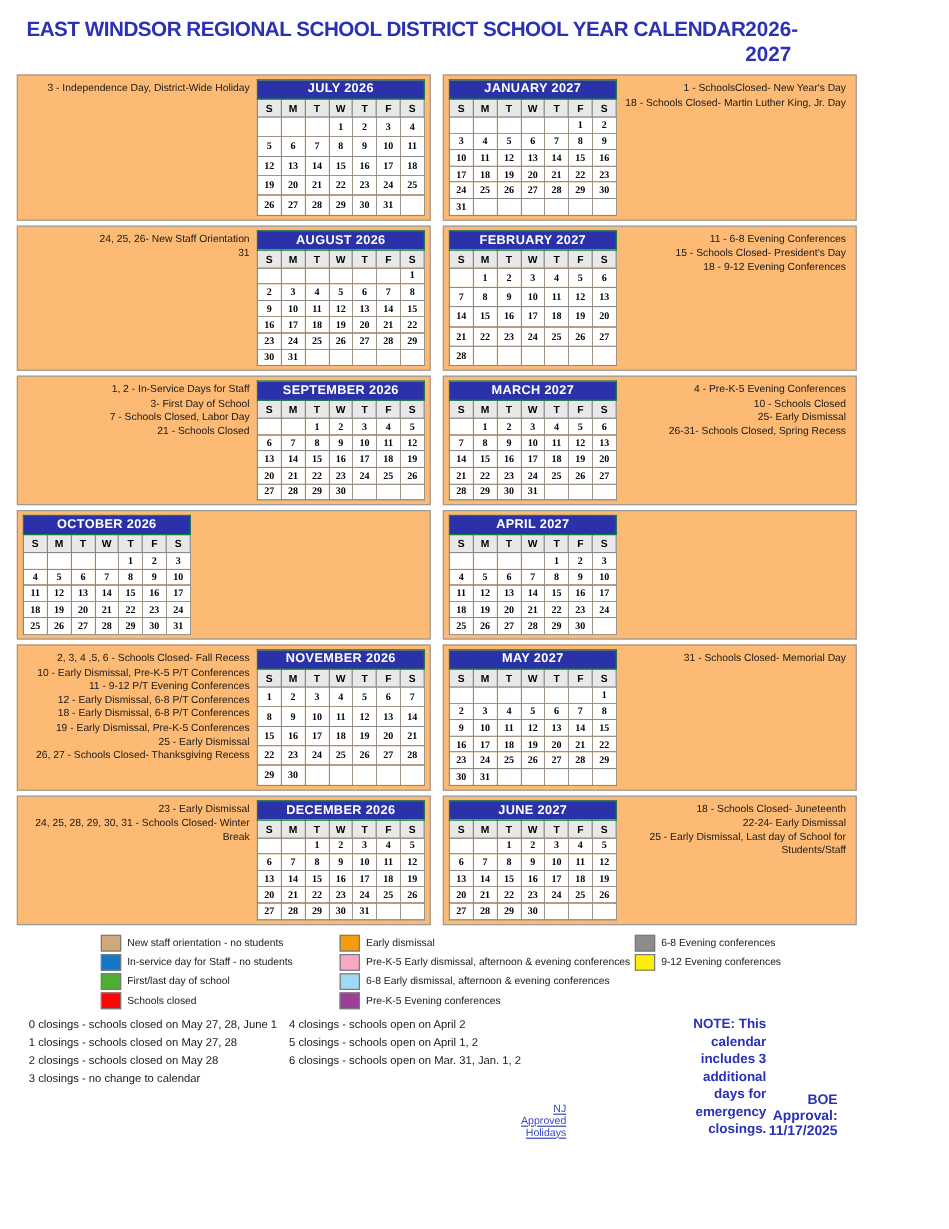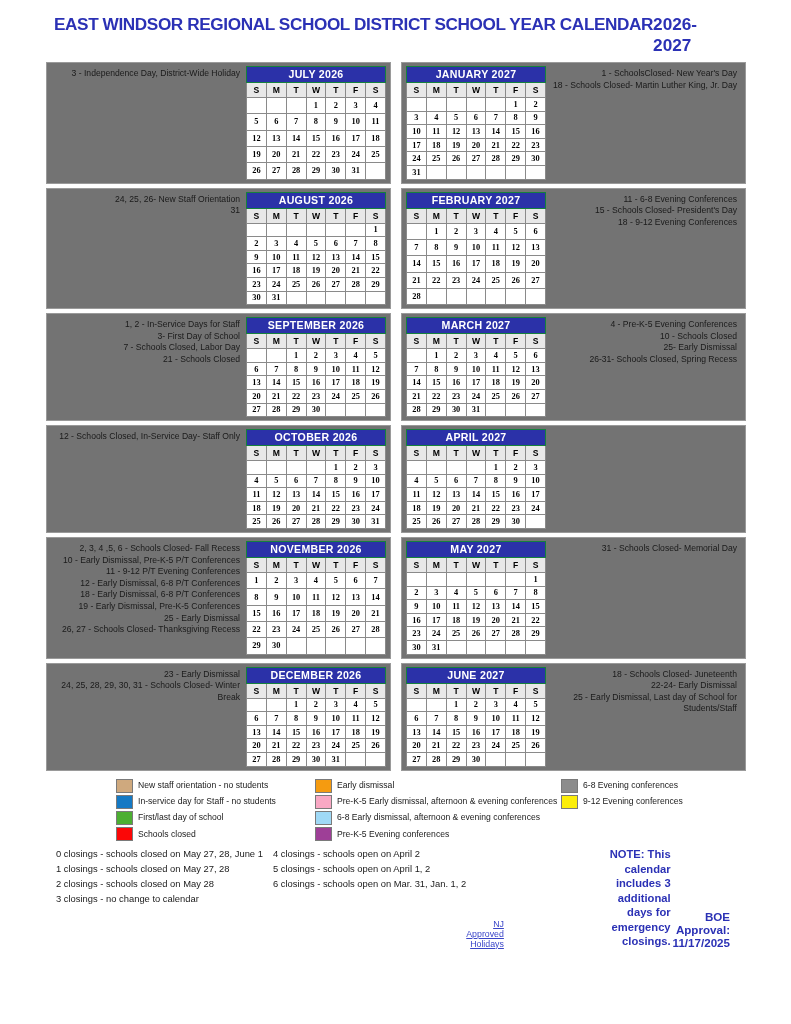--- a/index.html
+++ b/index.html
@@ -3,21 +3,21 @@
 <meta charset="utf-8">
 <style>
   html,body{margin:0;padding:0;}
   body{
     width:791px;height:1024px;
     background:#ffffff;
     font-family:"Liberation Sans", sans-serif;
     color:#000;
     overflow:hidden;
   }
-  .page{position:relative;width:728px;height:1024px;padding:0;box-sizing:border-box;margin-left:32px;}
+  .page{position:relative;width:728px;height:1024px;padding:0;box-sizing:border-box;}
 
   
   .header{
     display:flex;align-items:baseline;justify-content:space-between;
     padding:14px 16px 6px 22px;
   }
   .title{
     font-size:17.2px;font-weight:bold;color:#2b31b5;
     letter-spacing:-0.4px;white-space:nowrap;
     font-family:"Liberation Sans", sans-serif;
@@ -25,21 +25,21 @@
   .years{
     font-size:17.2px;font-weight:bold;color:#2b31b5;letter-spacing:0px;
     padding-right:18px;
   }
 
   
   .rows{padding:0 14px;}
   .row{display:flex;gap:10px;margin-bottom:4px;}
   .panel{
     border:1px solid #9a9a9a;
-    background:#737373;
+    background:#fdba74;
     flex:1 1 0;
     display:flex;
     box-sizing:border-box;
     padding:3px 4px;
     min-height:0;
   }
   .panel.left{flex-direction:row;}
   .panel.right{flex-direction:row;}
 
   .notes{
@@ -591,21 +591,20 @@
             </tbody>
           </table>
           <div class="notes rightnotes">4 - Pre-K-5 Evening Conferences
 10 - Schools Closed
 25- Early Dismissal
 26-31- Schools Closed, Spring Recess</div>
         </div>
       </div>
       <div class="row">
         <div class="panel left">
-          <div class="notes leftnotes">12 - Schools Closed, In-Service Day- Staff Only</div>
           <table class="cal">
             <thead>
               <tr>
                 <th class="mtitle" colspan="7">OCTOBER 2026</th>
               </tr>
               <tr>
                 <th class="dow">S</th>
                 <th class="dow">M</th>
                 <th class="dow">T</th>
                 <th class="dow">W</th>

